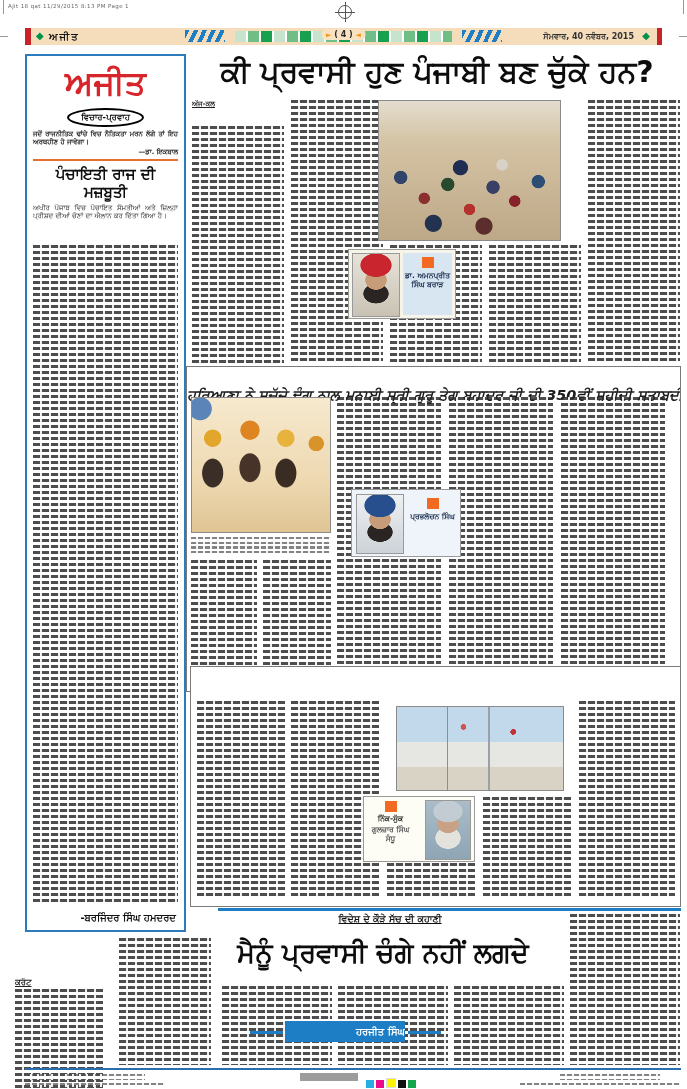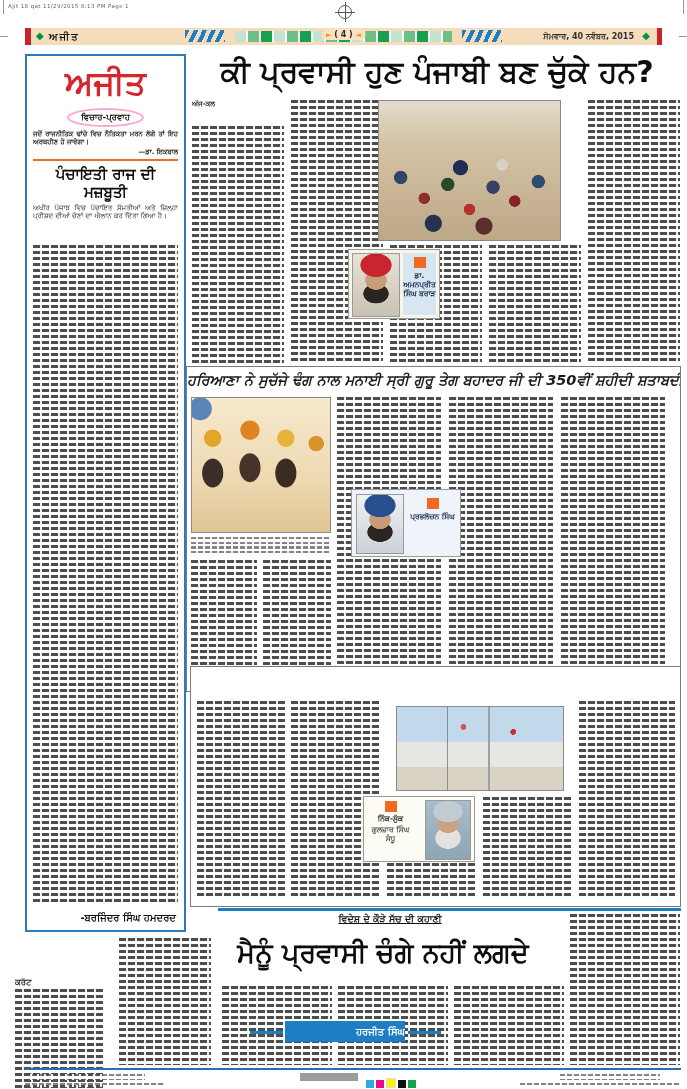--- a/index.html
+++ b/index.html
@@ -14,53 +14,53 @@
     background-image:
       repeating-linear-gradient(90deg, rgba(255,255,255,0) 0 7px, rgba(255,255,255,.9) 7px 9px),
       repeating-linear-gradient(180deg, rgba(38,38,38,.82) 0 3.2px, rgba(255,255,255,0) 3.2px 6px);
   }
   .greek-light {
     background-image:
       repeating-linear-gradient(90deg, rgba(255,255,255,0) 0 5px, rgba(255,255,255,.9) 5px 7px),
       repeating-linear-gradient(180deg, rgba(80,80,80,.7) 0 2.4px, rgba(255,255,255,0) 2.4px 4.6px);
   }
   .jtext { font-size:7px; line-height:8.6px; text-align:justify; color:#222; overflow:hidden; }
-  .bold { font-weight:bold; }
+  .bold { font-weight:bold;text-decoration:underline; }
 
   
   .header-bar { left:25px; top:28px; width:637px; height:17px; background:#f5ddbc; }
   .red-block { background:#c9232a; top:0; height:17px; width:6px; }
   .diamond { font-size:10px; color:#00924a; top:2px; }
   .masthead-sm { top:3px; left:24px; font-size:10px; font-weight:bold; letter-spacing:2px; color:#151515; }
   .date-txt { top:4px; right:28px; font-size:8px; font-weight:bold; color:#333; }
   .diag { top:2px; width:40px; height:12px;
     background:repeating-linear-gradient(115deg,#1d7ec6 0 4px,rgba(0,0,0,0) 4px 8px); }
   .squares { left:210px; right:210px; top:3px; height:11px;
     background:repeating-linear-gradient(90deg,#c5e3cd 0 11px,#fff 11px 13px,#6fbe85 13px 24px,#fff 24px 26px,#17a04e 26px 37px,#fff 37px 39px); }
   .page-badge { left:50%; top:1px; transform:translateX(-50%); background:#f8e2c2;
     border-radius:8px; padding:1px 5px; font-size:8px; font-weight:bold; color:#2a2a2a; white-space:nowrap; }
   .badge-arrow { color:#f7941d; font-size:7px; }
 
   
   .edit-box { left:25px; top:54px; width:161px; height:878px; border:2px solid #2b7bbd;
     background:#fff; display:flex; flex-direction:column; padding:4px 6px; }
   .edit-logo { text-align:center; font-size:33px; line-height:46px; font-weight:800; color:#d6252b; }
-  .edit-badge { margin:2px auto 3px; border:2px solid #f9a8d4; border-radius:50%;
+  .edit-badge { margin:2px auto 3px; border:2px solid #000000; border-radius:50%;
     font-size:8.5px; font-weight:bold; padding:2px 12px; color:#111; }
   .edit-quote { font-size:6.8px; line-height:8.4px; text-align:justify; font-weight:600; color:#222; }
   .edit-attr { text-align:right; font-size:6.8px; font-weight:bold; margin-top:1px; }
   .edit-rule { height:2px; background:#e8702e; margin:3px 0; }
   .edit-head { text-align:center; font-size:15px; font-weight:800; color:#0e0e0e; margin:1px 0 3px; }
   .edit-sig { text-align:right; font-size:10px; font-weight:800; margin:4px 2px 2px 0; color:#111; }
 
   
   .lead-head { left:190px; top:48px; width:494px; height:47px; line-height:47px; text-align:center;
     font-size:30px; font-weight:800; color:#0c0c0c; white-space:nowrap; overflow:hidden; }
   .box2 { left:186px; top:366px; width:495px; height:326px; border:1px solid #7a7a7a; background:#fff; }
-  .box2-head { left:0; right:0; top:5px; text-align:center; font-size:14.5px; font-weight:800;
+  .box2-head { left:0; right:0; top:20px; text-align:center; font-size:14.5px; font-weight:800;
     font-style:italic; color:#1c1c1c; white-space:nowrap; overflow:hidden; }
   .box3 { left:190px; top:666px; width:491px; height:241px; border:1px solid #7a7a7a; background:#fff; }
   .box3-head { left:0; right:0; top:3px; text-align:center; font-size:17px; font-weight:800;
     color:#3a3a3a; white-space:nowrap; overflow:hidden; }
   .bot-kicker { left:240px; top:913px; width:300px; text-align:center; font-size:9.5px;
     font-weight:800; text-decoration:underline; color:#101010; white-space:nowrap; overflow:hidden; }
   .bot-head { left:202px; top:927px; width:362px; height:52px; line-height:52px; text-align:center;
     font-size:27px; font-weight:800; color:#0c0c0c; white-space:nowrap; overflow:hidden; }
 
   
@@ -170,21 +170,21 @@
   <div class="abs lead-head">ਕੀ ਪ੍ਰਵਾਸੀ ਹੁਣ ਪੰਜਾਬੀ ਬਣ ਚੁੱਕੇ ਹਨ?</div>
   <div class="abs" style="left:192px;top:100px;width:92px;height:263px;">
     <div class="jtext" style="height:26px;"><span class="bold">ਅੱਜ-ਕਲ</span></div>
     <div class="greek" style="height:237px;"></div>
   </div>
   <div class="abs greek" style="left:291px;top:100px;width:92px;height:263px;"></div>
   <div class="abs greek" style="left:390px;top:245px;width:92px;height:118px;"></div>
   <div class="abs greek" style="left:489px;top:245px;width:92px;height:118px;"></div>
   <div class="abs greek" style="left:588px;top:100px;width:92px;height:263px;"></div>
   <div class="abs photo photo-crowd" style="left:378px;top:100px;width:183px;height:141px;"></div>
-  <div class="abs author-box" style="left:348px;top:249px;width:92px;height:70px;justify-content:flex-end;">
+  <div class="abs author-box" style="left:348px;top:249px;width:108px;height:70px;justify-content:flex-end;">
     <div class="hs hs-red" style="width:46px;height:62px;margin:3px;"></div>
     <div style="flex:1;background:#d8e6f2;margin:3px 3px 3px 0;">
       <div class="orange-sq"></div>
       <div class="author-name">ਡਾ. ਅਮਨਪ੍ਰੀਤ ਸਿੰਘ ਬਰਾੜ</div>
     </div>
   </div>
 
   <div class="abs box2">
     <div class="abs box2-head">ਹਰਿਆਣਾ ਨੇ ਸੁਚੱਜੇ ਢੰਗ ਨਾਲ ਮਨਾਈ ਸ੍ਰੀ ਗੁਰੂ ਤੇਗ ਬਹਾਦਰ ਜੀ ਦੀ 350ਵੀਂ ਸ਼ਹੀਦੀ ਸ਼ਤਾਬਦੀ</div>
     <div class="abs photo photo-sikhs" style="left:4px;top:30px;width:140px;height:136px;"></div>

